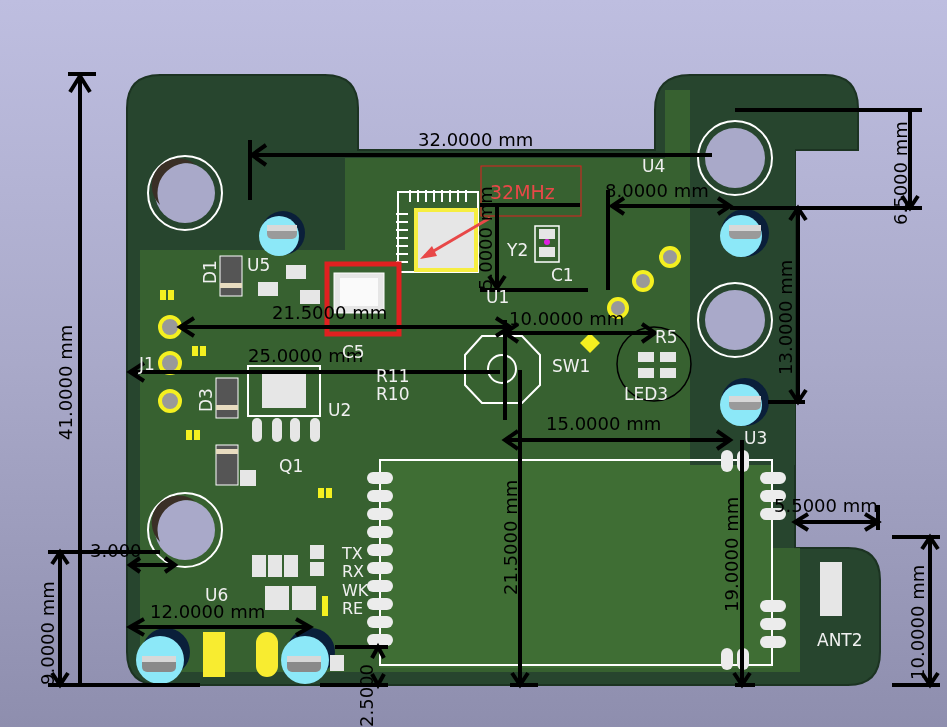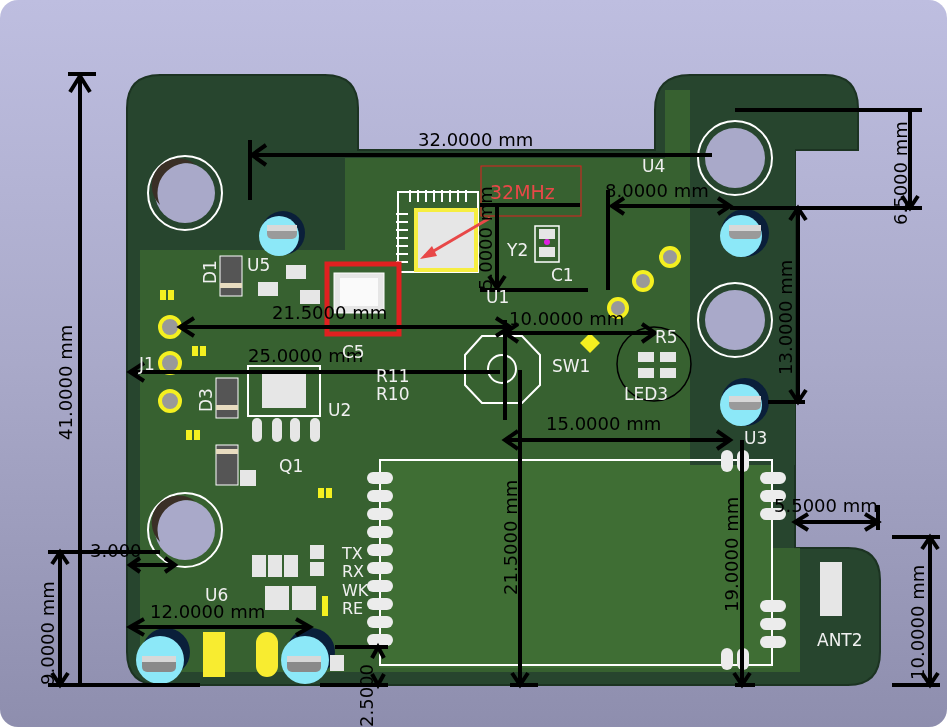--- a/index.html
+++ b/index.html
@@ -1,18 +1,18 @@
 <!DOCTYPE html>
 <html><head>
 <meta charset="utf-8">
 <style>
   html, body { margin:0; padding:0; }
   body { width:947px; height:727px; overflow:hidden; font-family:"DejaVu Sans", sans-serif; }
   #viewport { position:absolute; left:0; top:0; width:947px; height:727px;
-    background: linear-gradient(#bebee0 0%, #a9a9c9 50%, #8e8eae 100%); border-radius: 18px; }
+    background: linear-gradient(#bebee0 0%, #a9a9c9 50%, #8e8eae 100%); }
   svg { position:absolute; left:0; top:0; }
   .dimtxt { font-family:"DejaVu Sans", sans-serif; font-size:18px; fill:#000; }
   .silk { font-family:"DejaVu Sans", sans-serif; font-size:17px; fill:#f0f0f0; }
   .silk-sm { font-family:"DejaVu Sans", sans-serif; font-size:16px; fill:#f0f0f0; }
   .note { font-family:"DejaVu Sans", sans-serif; font-size:19px; fill:#e84848; }
 </style>
 </head>
 <body>
 
 <div id="viewport">

